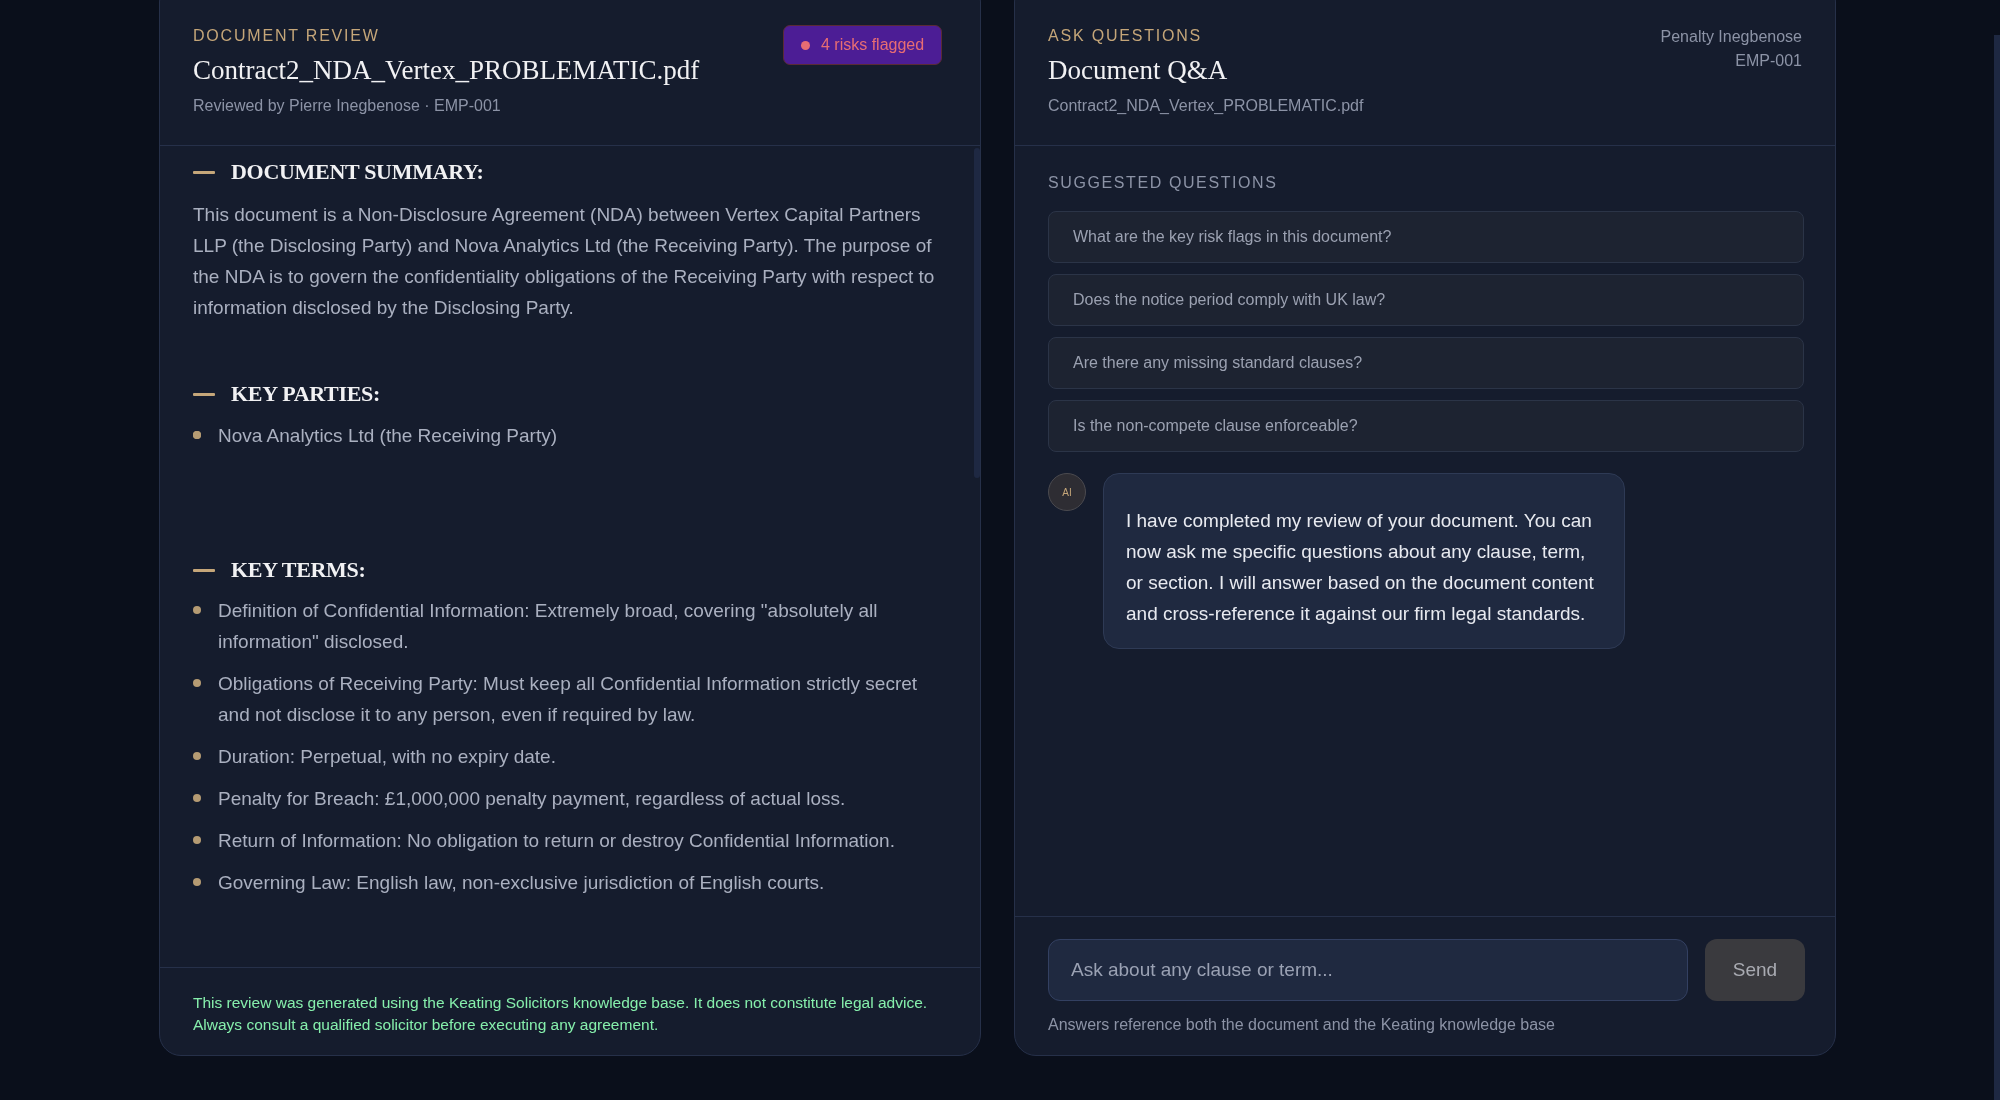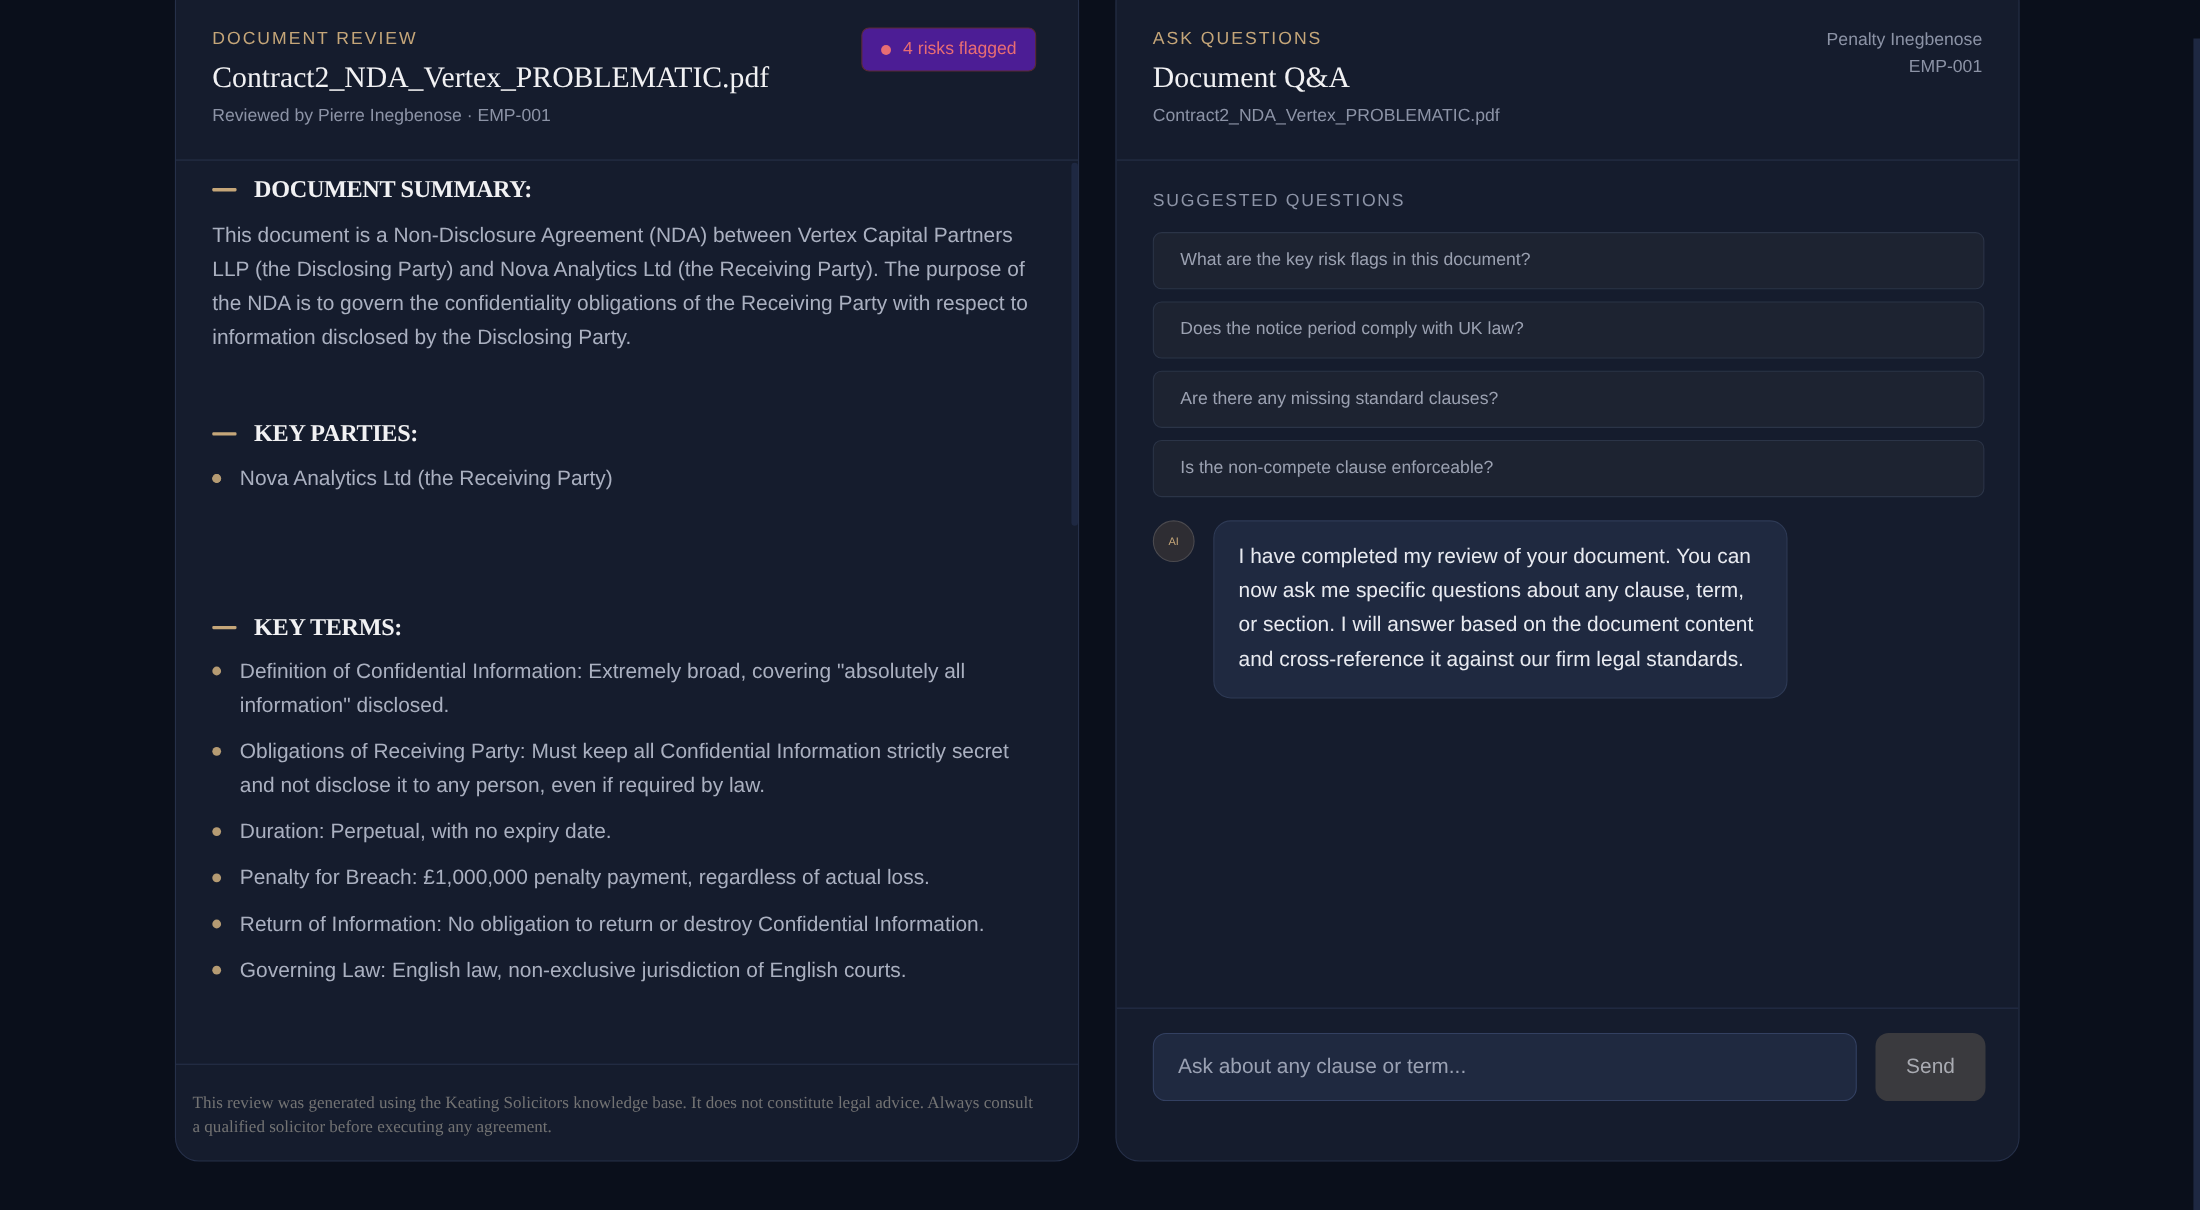--- a/index.html
+++ b/index.html
@@ -85,23 +85,23 @@
     font-size: 19px; line-height: 31px; color: #aab0c0;
     margin-bottom: 11px;
   }
   .blist li .bullet {
     position: absolute; left: 0; top: 11px;
     width: 8px; height: 8px; border-radius: 50%; background: #b59b73;
   }
   .l-footer {
     position: absolute; left: 0; top: 986px; width: 100%; height: 90px;
     border-top: 1px solid #263049;
-    padding: 24px 33px 0 15px;
-    font-family: Liberation Serif, serif;
-    font-size: 15.5px; line-height: 22px; color: #737373;
+    padding: 24px 33px 0 33px;
+    font-family: Liberation Sans, sans-serif;
+    font-size: 15.5px; line-height: 22px; color: #86efac;
   }
 
   
   .r-header {
     position: absolute; left: 0; top: 0; width: 100%; height: 165px;
     border-bottom: 1px solid #263049;
   }
   .r-title {
     position: absolute; left: 33px; top: 74px;
     font-family: "Liberation Serif", "DejaVu Serif", serif;
@@ -136,21 +136,21 @@
     width: 38px; height: 38px; border-radius: 50%;
     background: #2e2d33; border: 1px solid #4b4a4f;
     display: flex; align-items: center; justify-content: center;
     font-family: "Liberation Sans", sans-serif;
     font-size: 10px; color: #c5a679;
   }
   .bubble {
     width: 522px;
     background: #1f2940; border: 1px solid #2e3a55;
     border-radius: 16px;
-    padding: 17px 22px 19px 22px;
+    padding: 31px 22px 19px 22px;
     font-family: "Liberation Sans", sans-serif;
     font-size: 19px; line-height: 31px; color: #e8eaf0;
   }
   .composer {
     position: absolute; left: 0; top: 935px; width: 100%; height: 141px;
     border-top: 1px solid #263049;
   }
   .ask-input {
     position: absolute; left: 33px; top: 22px;
     width: 640px; height: 62px;
@@ -255,17 +255,18 @@
     </div>
 
     <div class="msg">
       <div class="ai-avatar">AI</div>
       <div class="bubble">I have completed my review of your document. You can now ask me specific questions about any clause, term, or section. I will answer based on the document content and cross-reference it against our firm legal standards.</div>
     </div>
 
     <div class="composer">
       <input class="ask-input" type="text" placeholder="Ask about any clause or term..." style="">
       <button class="send-btn">Send</button>
+      <div class="composer-note">Answers reference both the document and the Keating knowledge base</div>
     </div>
   </section>
 
   <div class="page-scrollbar"></div>
 </div>
 
 </body></html>

